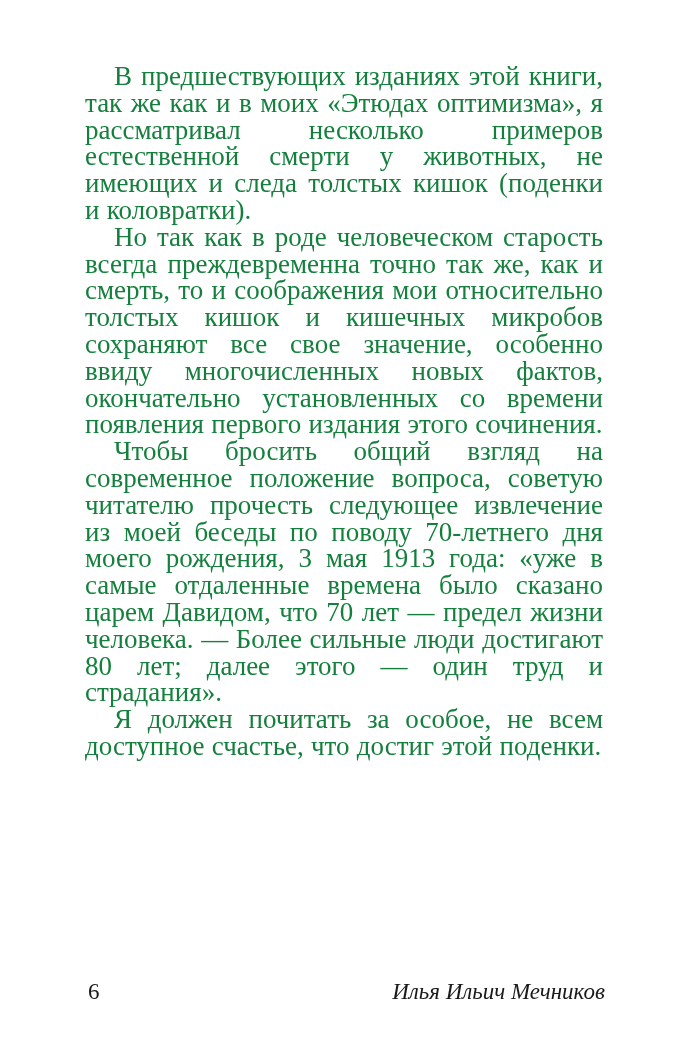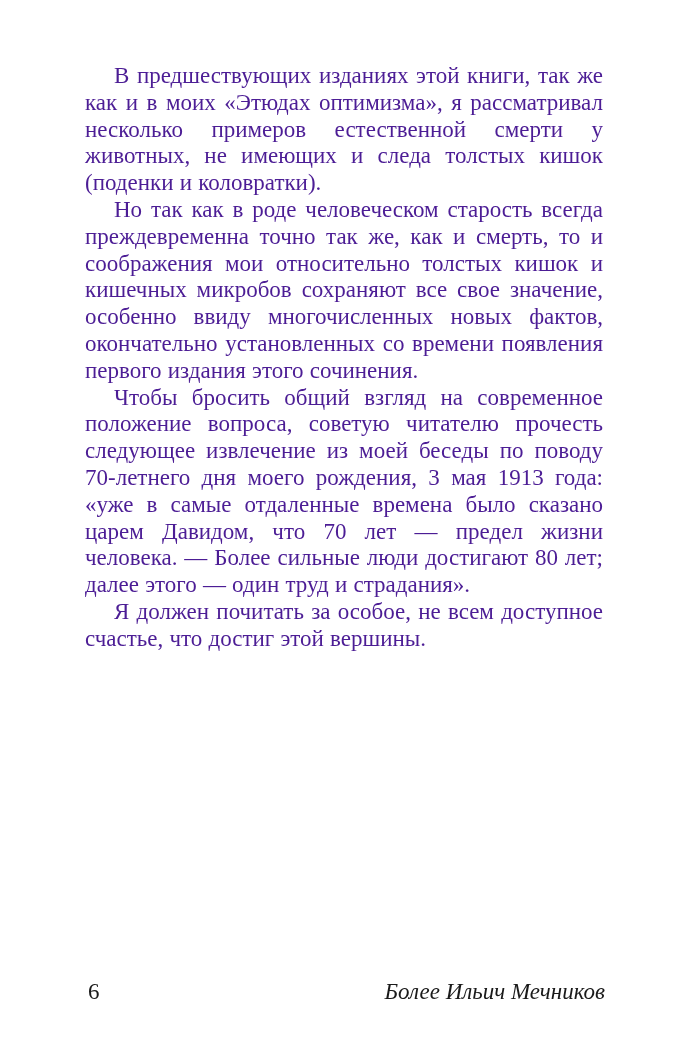--- a/index.html
+++ b/index.html
@@ -17,25 +17,25 @@
     color: #1a1a1a;
   }
   .text-block {
     position: absolute;
     left: 85px;
     top: 63px;
     width: 518px;
   }
   .text-block p {
     margin: 0;
-    font-size: 23px;
+    font-size: 27px;
     line-height: 26.8px;
     text-align: justify;
     text-indent: 29px;
-    color: #4c1d95;
+    color: #15803d;
     word-spacing: 0.02em;
   }
   .footer {
     position: absolute;
     left: 88px;
     right: 74px;
     top: 978px;
     display: flex;
     justify-content: space-between;
     align-items: baseline;
@@ -52,21 +52,21 @@
 </head>
 <body>
 
 <div class="page">
 
   <div class="text-block">
 
   <p>В предшествующих изданиях этой книги, так же как и в моих «Этюдах оптимизма», я рассматривал несколько примеров естественной смерти у животных, не имеющих и следа толстых кишок (поденки и коловратки).</p>
       <p>Но так как в роде человеческом старость всегда преждевременна точно так же, как и смерть, то и соображения мои относительно толстых кишок и кишечных микробов сохраняют все свое значение, особенно ввиду многочисленных новых фактов, окончательно установленных со времени появления первого издания этого сочинения.</p>
       <p>Чтобы бросить общий взгляд на современное положение вопроса, советую читателю прочесть следующее извлечение из моей беседы по поводу 70-летнего дня моего рождения, 3 мая 1913 года: «уже в самые отдаленные времена было сказано царем Давидом, что 70 лет — предел жизни человека. — Более сильные люди достигают 80 лет; далее этого — один труд и страдания».</p>
-      <p>Я должен почитать за особое, не всем доступное счастье, что достиг этой вершины.</p>
+      <p>Я должен почитать за особое, не всем доступное счастье, что достиг этой поденки.</p>
     </div>
 
   <div class="footer">
     <span class="page-number">6</span>
-    <span class="author">Более Ильич Мечников</span>
+    <span class="author">Илья Ильич Мечников</span>
   </div>
 
 </div>
 
 </body></html>

